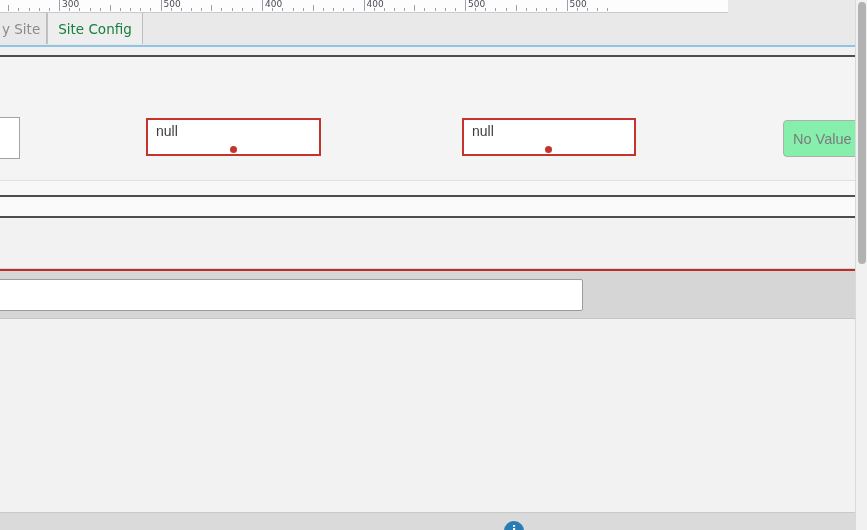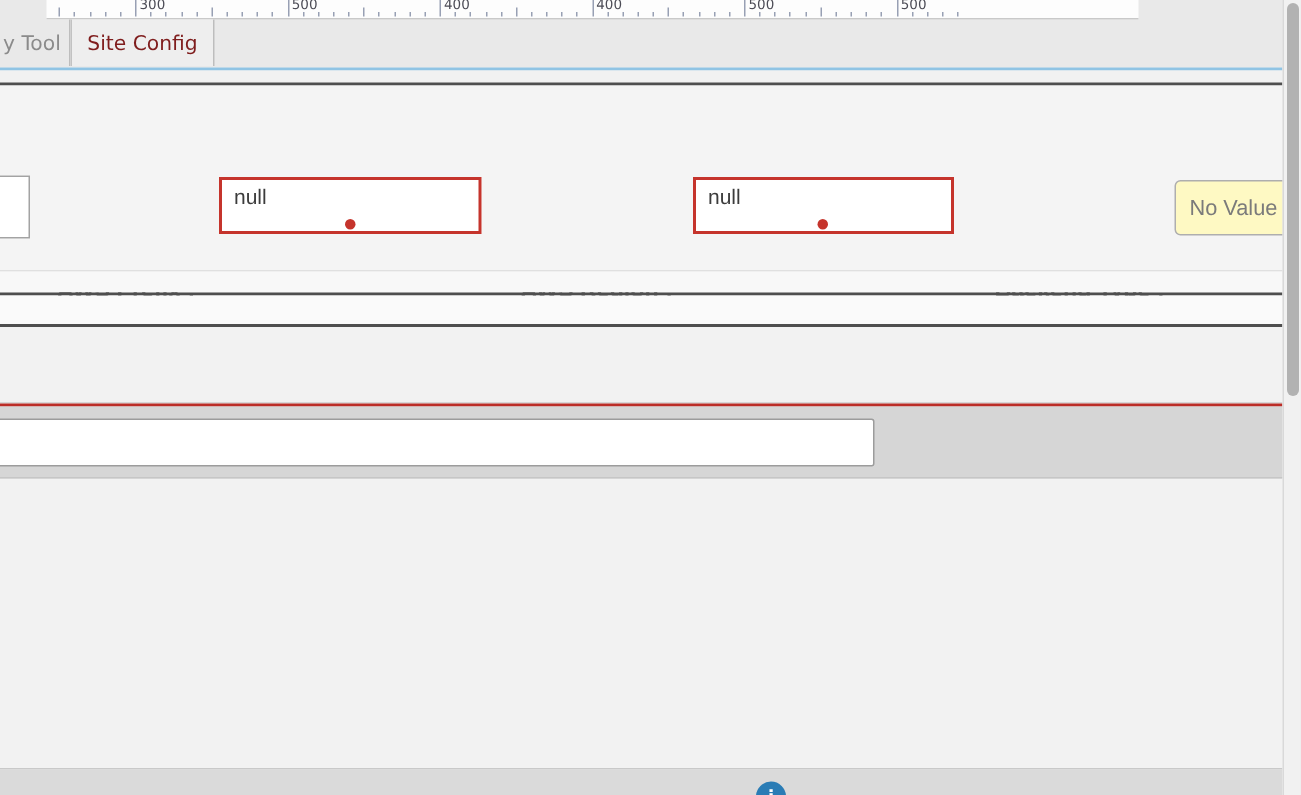--- a/index.html
+++ b/index.html
@@ -2,33 +2,33 @@
 <html><head>
 <meta charset="utf-8">
 <style>
   html,body{margin:0;padding:0;background:#e9e9e9;}
   .screen{position:relative;width:867px;height:530px;overflow:hidden;
           background:#f2f2f2;font-family:"Liberation Sans",sans-serif;}
 
   
   .header-bg{position:absolute;left:0;top:0;width:867px;height:45px;background:#e9e9e9;}
   .ruler{position:absolute;left:0;top:0;width:728px;height:12px;background:#fdfdfd;
-         border-bottom:1px solid #c9c9c9;overflow:hidden;margin-left:31px;}
+         border-bottom:1px solid #c9c9c9;overflow:hidden;}
   .tick{position:absolute;bottom:1px;width:1px;background:#98a0b4;}
   .tick.major{top:0;height:auto;}
   .tick.medium{height:6px;}
   .tick.minor{height:3px;}
   .tick-label{position:absolute;top:-1px;font:9px "DejaVu Sans",sans-serif;color:#4c4c56;}
 
   .tab-bar{position:absolute;left:0;top:13px;width:612px;height:31px;}
   .tab{position:absolute;top:0;height:31px;font:13.5px "DejaVu Sans",sans-serif;
        display:flex;align-items:center;box-sizing:border-box;}
   .tab-inactive{left:0;width:47px;color:#8b8b8b;background:#e9e9e9;
                 border-right:1px solid #bdbdbd;padding-left:2px;overflow:hidden;white-space:nowrap;}
-  .tab-active{left:47px;width:96px;color:#7f1d1d;background:#eeeeee;
+  .tab-active{left:47px;width:96px;color:#15803d;background:#eeeeee;
               border-left:1px solid #c2c2c2;border-right:1px solid #bdbdbd;
               justify-content:center;}
 
   .blue-line{position:absolute;left:0;top:45px;width:855px;height:2px;background:#90c4e4;}
   .strip1{position:absolute;left:0;top:47px;width:855px;height:8px;background:#f1f1f1;}
   .dark-line{position:absolute;left:0;width:855px;height:2px;background:#4e4e4e;}
   .dark-1{top:55px;} .dark-2{top:195px;} .dark-3{top:216px;}
 
   
   .form-bg{position:absolute;left:0;top:57px;width:855px;height:123px;background:#f4f4f4;}
@@ -38,21 +38,21 @@
                color:#191919;white-space:nowrap;}
   .lbl-prefix{left:38px;} .lbl-region{left:347px;} .lbl-backend{left:663px;}
   .err-input{position:absolute;top:118px;height:38px;box-sizing:border-box;
              border:2px solid #c5342c;background:#fff;font-family:"Liberation Sans",sans-serif;
              font-size:14px;color:#3c3c3c;padding:3px 8px 16px 8px;outline:none;}
   .inp-prefix{left:146px;width:175px;}
   .inp-region{left:462px;width:174px;}
   .err-dot{position:absolute;width:7px;height:7px;border-radius:50%;background:#c5342c;top:146px;}
   .dot-prefix{left:230px;} .dot-region{left:545px;}
   .novalue{position:absolute;left:783px;top:120px;width:78px;height:37px;box-sizing:border-box;
-           background:#fef9c3;border:1px solid #aeaeae;border-radius:4px;color:#7b7b7b;
+           background:#86efac;border:1px solid #aeaeae;border-radius:4px;color:#7b7b7b;
            font-size:14.5px;display:flex;align-items:center;padding-left:9px;}
 
   
   .hairline{position:absolute;left:0;width:855px;height:1px;}
   .line-180{top:180px;background:#e0e0e0;}
   .sec-181{position:absolute;left:0;top:181px;width:855px;height:14px;background:#f8f8f8;}
   .sec-197{position:absolute;left:0;top:197px;width:855px;height:19px;background:#fafafa;}
   .sec-218{position:absolute;left:0;top:218px;width:855px;height:50px;background:#f2f2f2;}
   .line-268{top:268px;background:#d6d6d6;}
   .red-line{position:absolute;left:0;top:269px;width:855px;height:2px;background:#bb2d27;}
@@ -149,21 +149,21 @@
       <div class="tick major" style="left: 566.5px;"></div>
       <div class="tick-label" style="left: 569.5px;">500</div>
       <div class="tick minor" style="left: 576.6px;"></div>
       <div class="tick minor" style="left: 586.8px;"></div>
       <div class="tick minor" style="left: 597px;"></div>
       <div class="tick minor" style="left: 607.1px;"></div>
     </div>
 
   <div class="tab-bar">
     <div class="tab tab-inactive">
-      <span>y Tool</span>
+      <span>y Site</span>
     </div>
     <div class="tab tab-active">
       <span>Site Config</span>
     </div>
   </div>
 
   <div class="blue-line"></div>
   <div class="strip1"></div>
   <div class="dark-line dark-1"></div>
 

